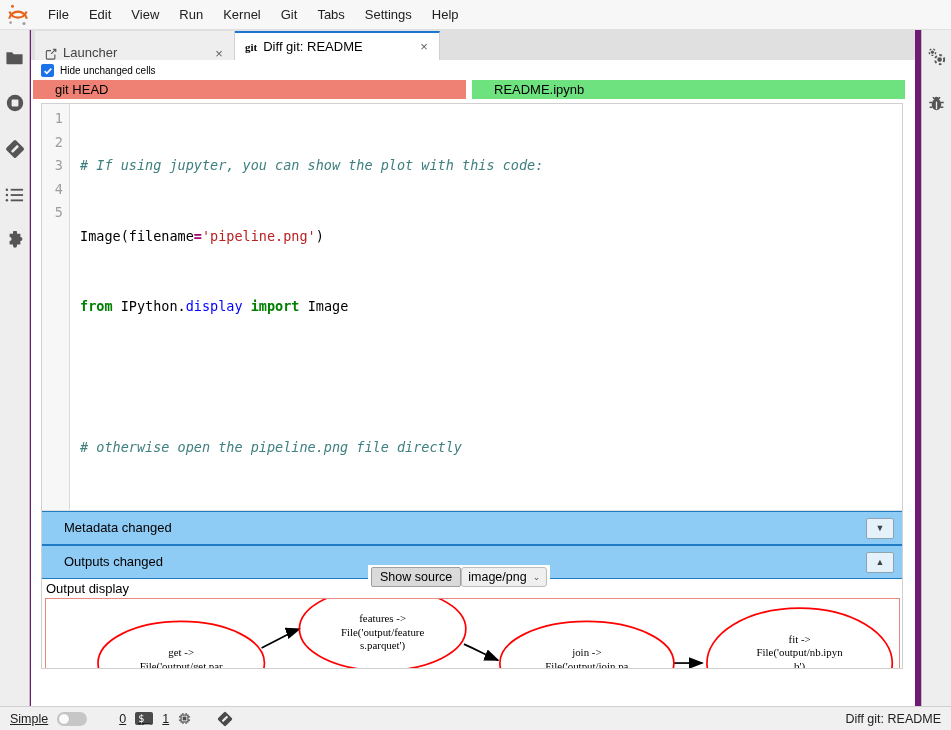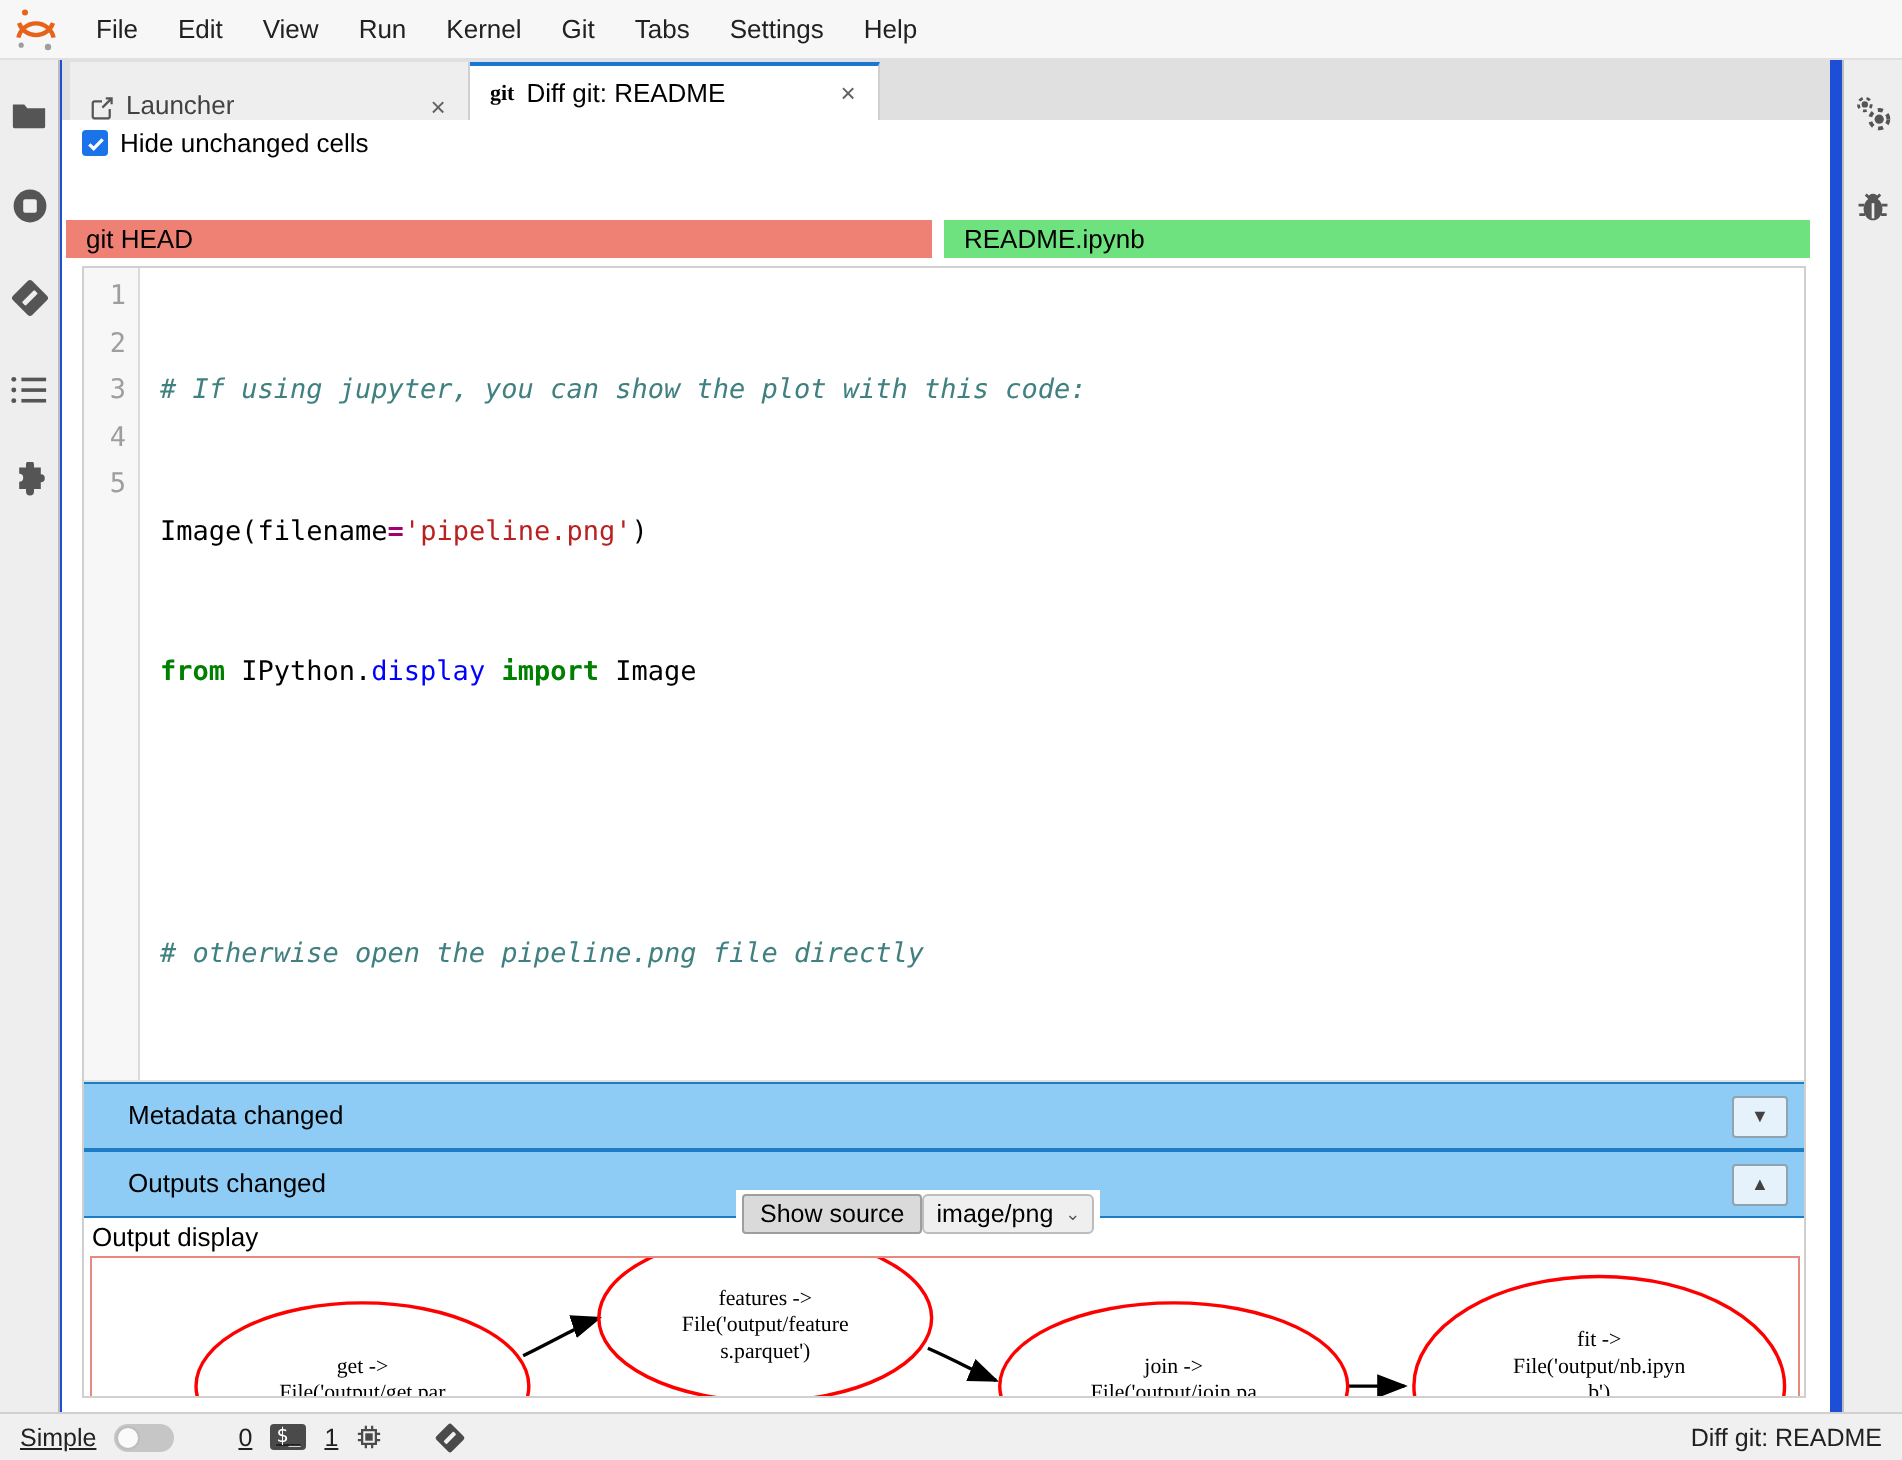--- a/index.html
+++ b/index.html
@@ -5,21 +5,21 @@
   html, body {
     margin: 0; padding: 0;
     width: 951px; height: 730px;
     background: #fff;
     font-family: "Liberation Sans", sans-serif;
     overflow: hidden;
   }
   #app {
     position: relative;
     width: 951px; height: 730px;
-    background: #1d4ed8;
+    background: #701a75;
   }
 
   
   .menubar {
     position: absolute; top: 0; left: 0;
     width: 951px; height: 30px;
     background: #f7f7f7;
     border-bottom: 1px solid #e0e0e0;
     display: flex; align-items: center;
     box-sizing: border-box;
@@ -123,42 +123,41 @@
     left: 0; top: 30px;
     width: 884px; height: 646px;
     background: #ffffff;
     box-sizing: border-box;
     overflow: hidden;
   }
 
   .hide-unchanged {
     display: flex; align-items: center;
     padding: 4px 0 3px 10px;
-    font-size: 13px; color: #000;
+    font-size: 10px; color: #000;
   }
   .cbx {
     width: 13px; height: 13px; margin-right: 6px;
     background: #1a73e8; border-radius: 2px;
     display: flex; align-items: center; justify-content: center;
     flex: none;
   }
   .cbx svg { display: block; }
 
   .src-headers {
     display: flex;
     padding: 0 10px 0 2px;
     gap: 6px;
   }
   .src-head {
     flex: 1;
     font-size: 13px;
     color: #000;
-    padding: 2px 10px;
-    box-sizing: border-box;
-    margin-top: 28px;
+    padding: 2px 22px;
+    box-sizing: border-box;
   }
   .src-head.remote { background: #ef8174; }
   .src-head.local  { background: #6ee27f; }
 
   .diffbody {
     margin: 4px 12px 0 10px;
     border: 1px solid #d0d0d0;
     border-top: 1px solid #d0d0d0;
     background: #fff;
     box-sizing: border-box;

